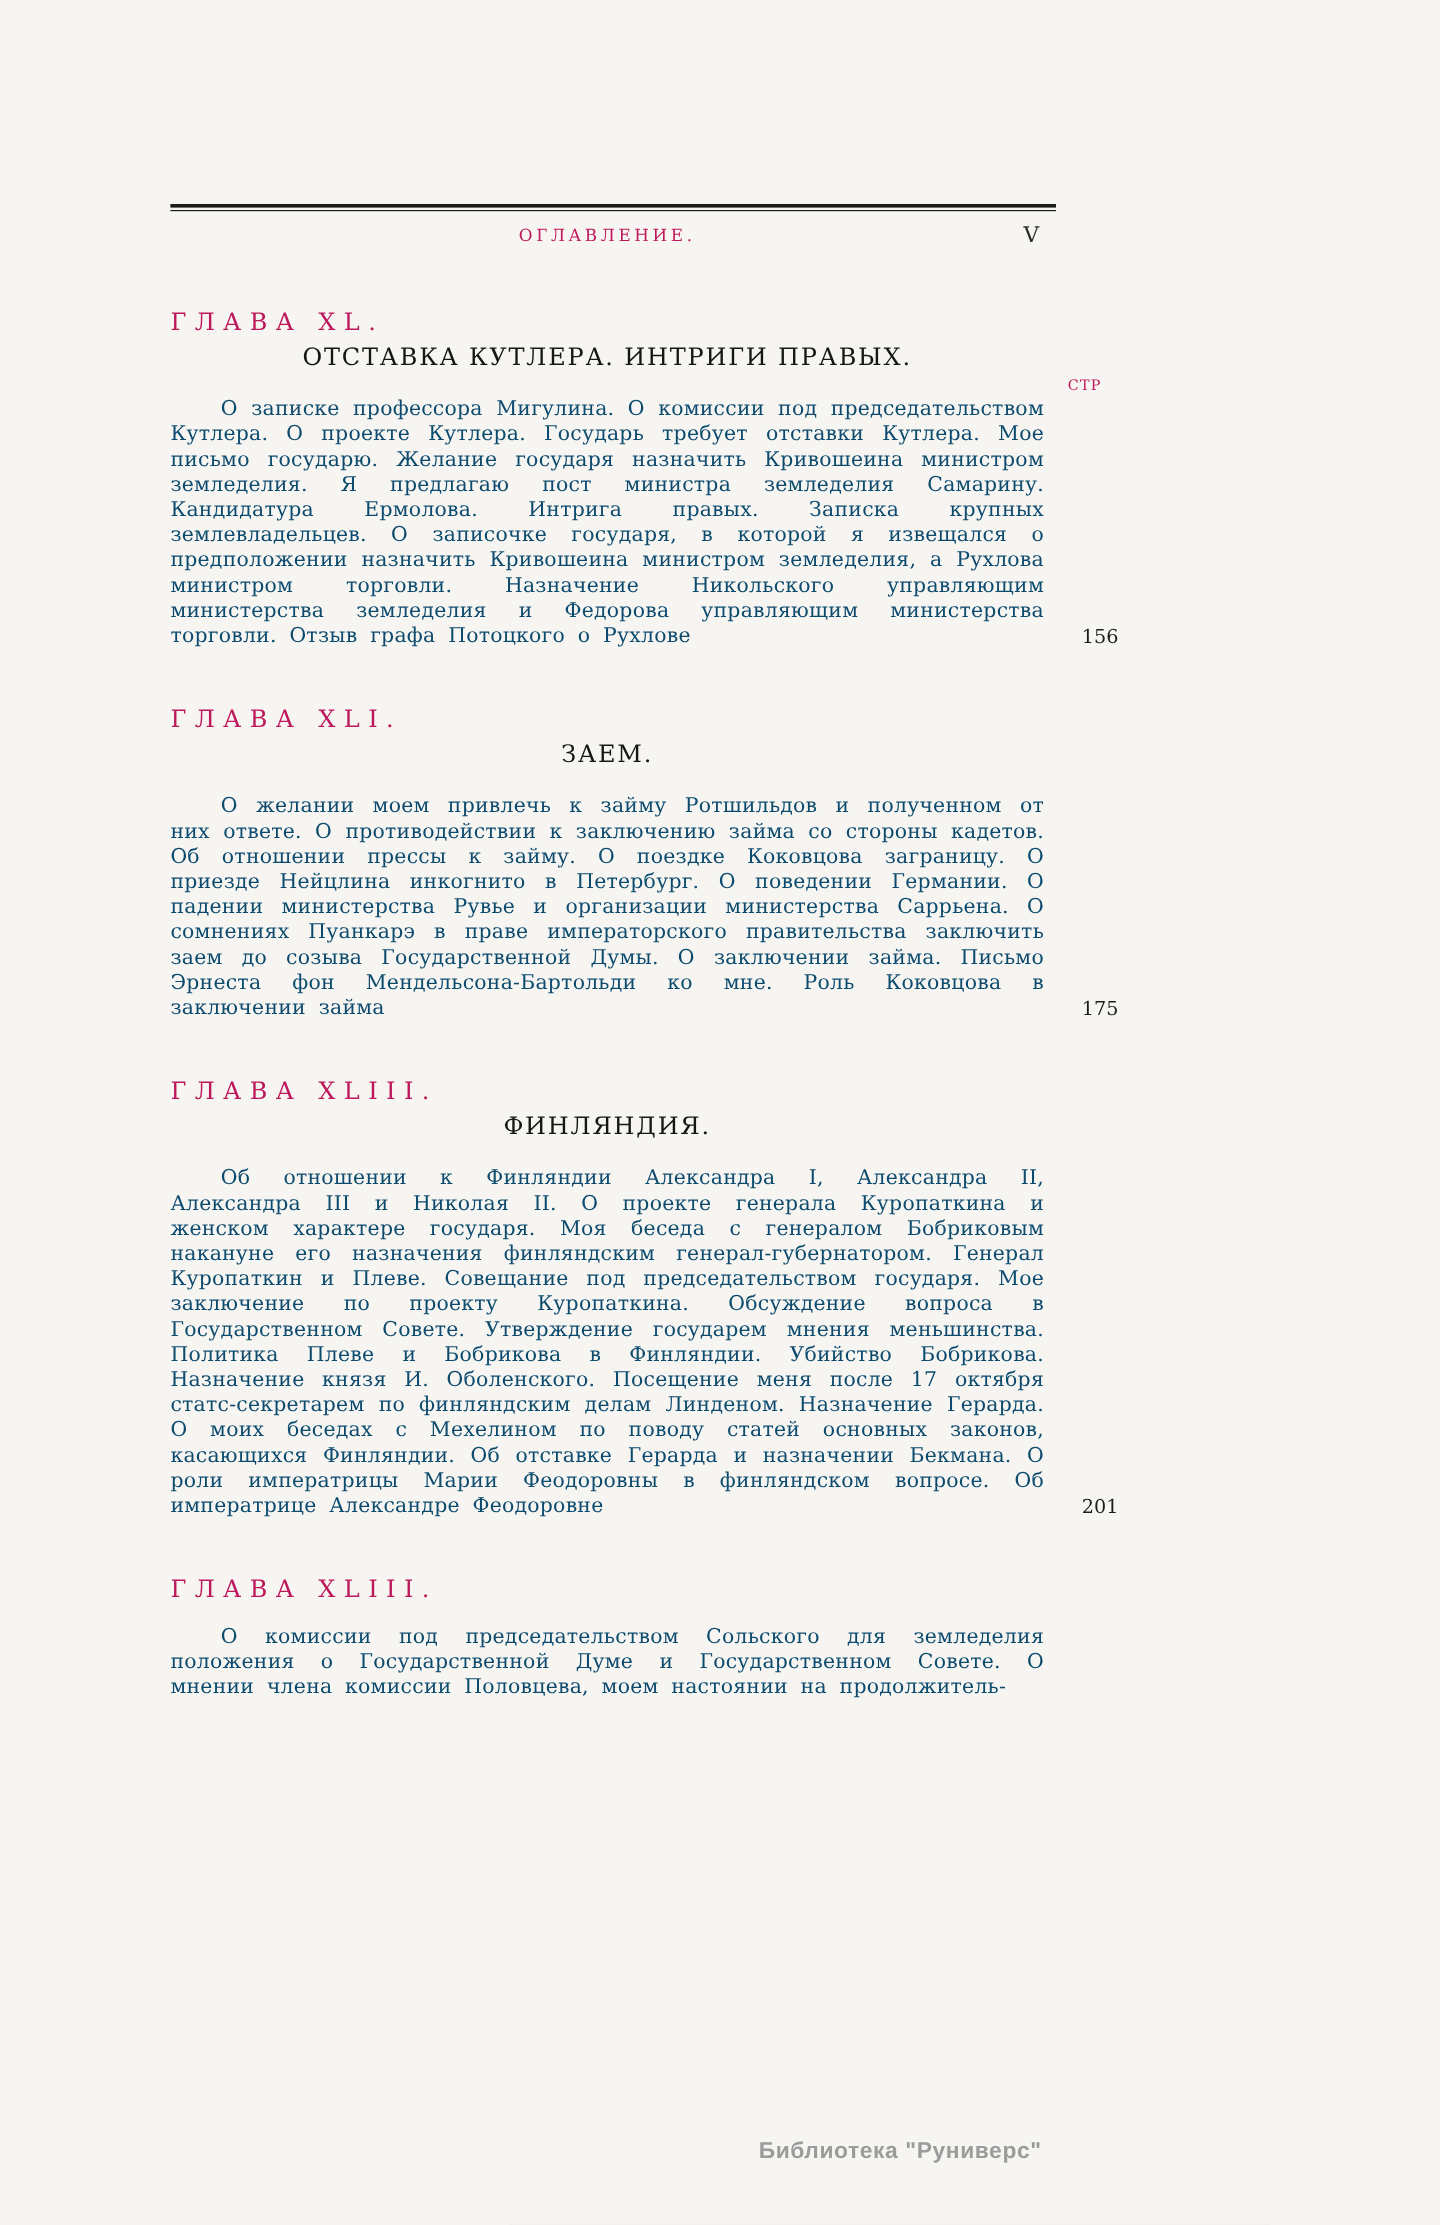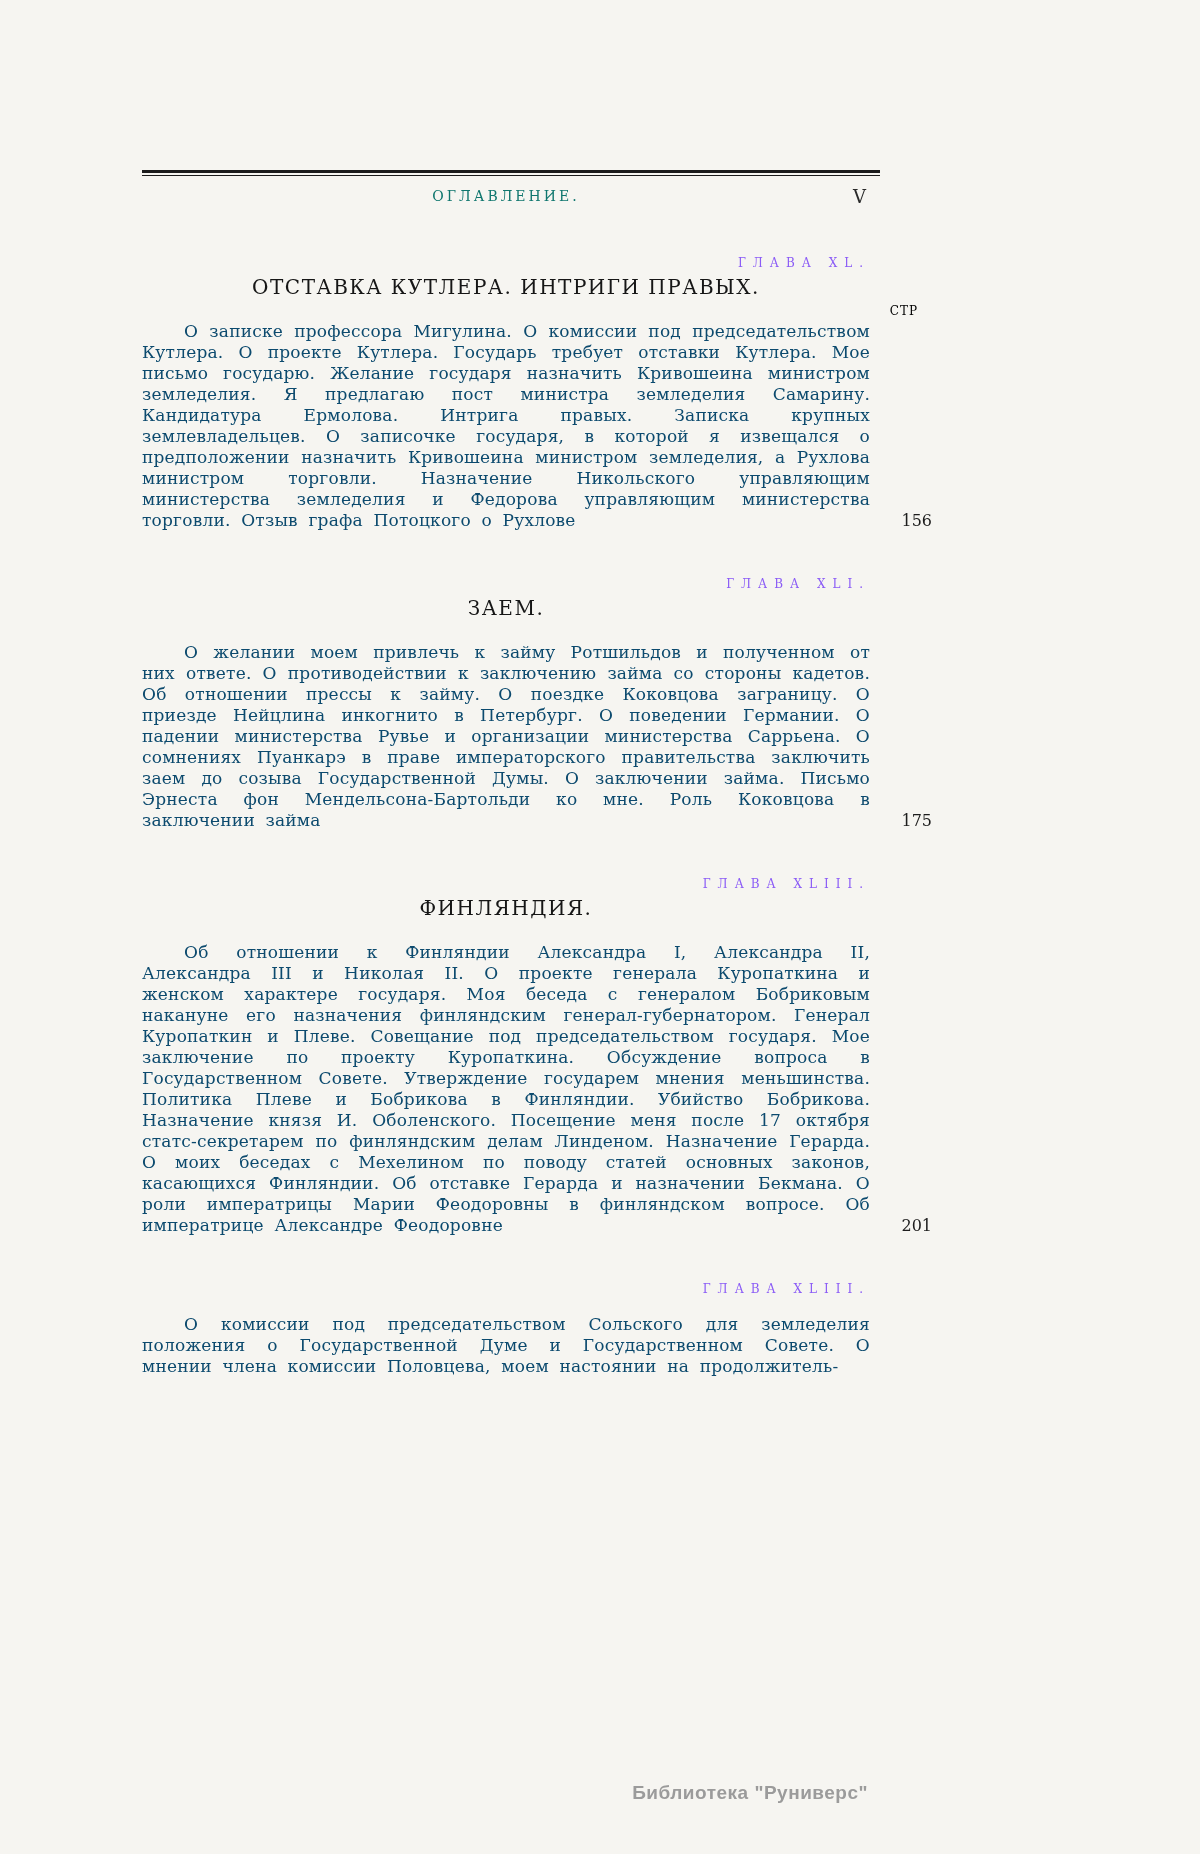--- a/index.html
+++ b/index.html
@@ -31,37 +31,37 @@
   }
   .page-header {
     position: relative;
     margin-top: 10px;
     height: 24px;
     text-align: center;
   }
   .header-title {
     font-size: 14px;
     letter-spacing: 3px;
-    color: #0f766e;
+    color: #be185d;
   }
   .header-pagenum {
     position: absolute;
     right: 4px;
     top: 0;
     font-size: 18px;
     color: #2a2a2a;
   }
   .chapter {
     margin-top: 46px;
   }
   .chapter-heading {
-    text-align: right;
-    font-size: 12px;
+    text-align: left;
+    font-size: 20px;
     letter-spacing: 7px;
-    color: #8b5cf6;
+    color: #be185d;
     white-space: nowrap;
   }
   .chapter-title {
     text-align: center;
     font-size: 20px;
     letter-spacing: 1.5px;
     margin-top: 2px;
     line-height: 1.55;
     color: #161616;
   }
@@ -83,21 +83,21 @@
     word-spacing: 5px;
     letter-spacing: 0.2px;
     color: #0c4a6e;
   }
   .str-label {
     position: absolute;
     right: -48px;
     top: -17px;
     font-size: 12px;
     letter-spacing: 1px;
-    color: #000000;
+    color: #be185d;
   }
   .pagenum {
     position: absolute;
     right: -62px;
     bottom: 0;
     font-size: 16px;
     line-height: 21px;
     color: #1d1d1d;
   }
   .watermark {

